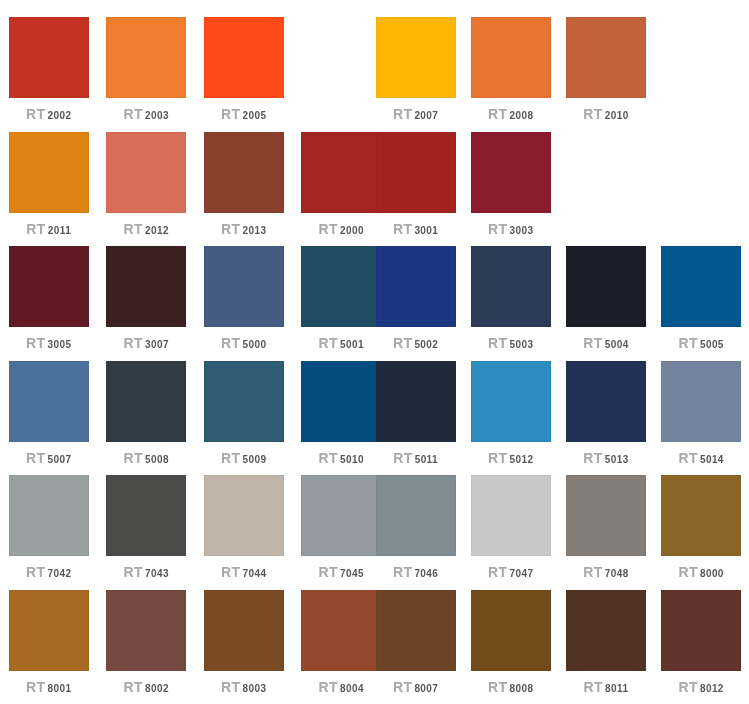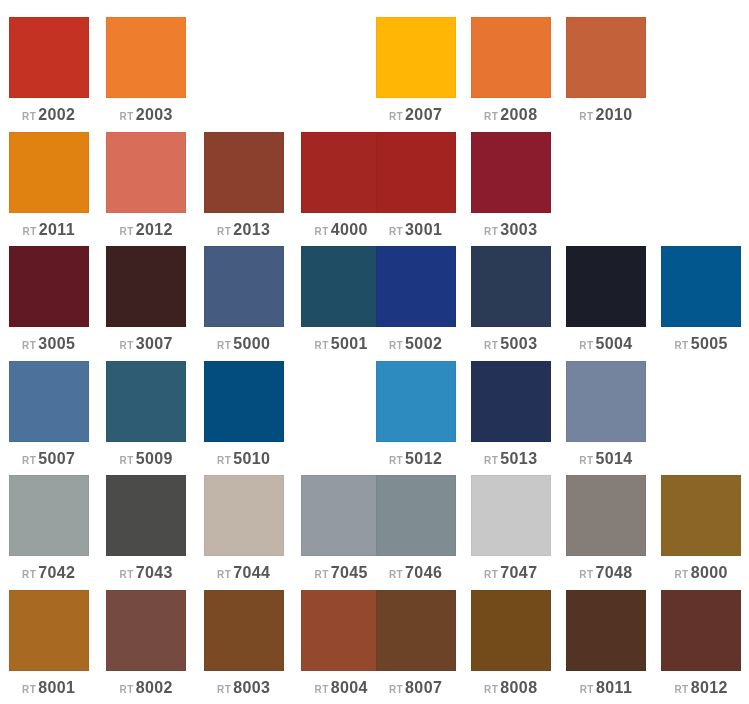--- a/index.html
+++ b/index.html
@@ -64,45 +64,49 @@
     margin-top: 10px;
     font-size: 10.5px;
     letter-spacing: 0.45px;
     white-space: nowrap;
     line-height: 13px;
     text-align: center;
   }
   .label .pfx {
     color: #a9a9a9;
     font-weight: 700;
-    font-size: 10px;
+    font-size: 14px;
     letter-spacing: 0.4px;
   }
   .label .num {
     color: #575757;
     font-weight: 700;
-    font-size: 16px;
+    font-size: 10px;
     letter-spacing: 0.4px;
     margin-left: 2px;
   }
 </style>
 </head>
 <body>
 
 <div id="chart">
     <div class="swatch-row">
       <div class="group group-left">
         <div class="cell">
           <span class="chip" style="background-color: rgb(195, 50, 34);"></span>
           <div class="label"><span class="pfx">RT</span><span class="num">2002</span></div>
         </div>
         <div class="cell">
           <span class="chip" style="background-color: rgb(238, 125, 46);"></span>
           <div class="label"><span class="pfx">RT</span><span class="num">2003</span></div>
         </div>
+        <div class="cell">
+          <span class="chip" style="background-color: rgb(253, 74, 22);"></span>
+          <div class="label"><span class="pfx">RT</span><span class="num">2005</span></div>
+        </div>
       </div>
       <div class="gutter"></div>
       <div class="group group-right">
         <div class="cell">
           <span class="chip" style="background-color: rgb(255, 182, 5);"></span>
           <div class="label"><span class="pfx">RT</span><span class="num">2007</span></div>
         </div>
         <div class="cell">
           <span class="chip" style="background-color: rgb(232, 116, 50);"></span>
           <div class="label"><span class="pfx">RT</span><span class="num">2008</span></div>
@@ -122,21 +126,21 @@
         <div class="cell">
           <span class="chip" style="background-color: rgb(216, 110, 89);"></span>
           <div class="label"><span class="pfx">RT</span><span class="num">2012</span></div>
         </div>
         <div class="cell">
           <span class="chip" style="background-color: rgb(138, 64, 44);"></span>
           <div class="label"><span class="pfx">RT</span><span class="num">2013</span></div>
         </div>
         <div class="cell">
           <span class="chip" style="background-color: rgb(163, 38, 34);"></span>
-          <div class="label"><span class="pfx">RT</span><span class="num">4000</span></div>
+          <div class="label"><span class="pfx">RT</span><span class="num">2000</span></div>
         </div>
       </div>
       <div class="gutter"></div>
       <div class="group group-right">
         <div class="cell">
           <span class="chip" style="background-color: rgb(163, 35, 33);"></span>
           <div class="label"><span class="pfx">RT</span><span class="num">3001</span></div>
         </div>
         <div class="cell">
           <span class="chip" style="background-color: rgb(138, 28, 45);"></span>
@@ -183,31 +187,39 @@
         </div>
       </div>
     </div>
     <div class="swatch-row">
       <div class="group group-left">
         <div class="cell">
           <span class="chip" style="background-color: rgb(76, 113, 154);"></span>
           <div class="label"><span class="pfx">RT</span><span class="num">5007</span></div>
         </div>
         <div class="cell">
+          <span class="chip" style="background-color: rgb(49, 59, 67);"></span>
+          <div class="label"><span class="pfx">RT</span><span class="num">5008</span></div>
+        </div>
+        <div class="cell">
           <span class="chip" style="background-color: rgb(46, 92, 115);"></span>
           <div class="label"><span class="pfx">RT</span><span class="num">5009</span></div>
         </div>
         <div class="cell">
           <span class="chip" style="background-color: rgb(2, 77, 126);"></span>
           <div class="label"><span class="pfx">RT</span><span class="num">5010</span></div>
         </div>
       </div>
       <div class="gutter"></div>
       <div class="group group-right">
         <div class="cell">
+          <span class="chip" style="background-color: rgb(31, 42, 60);"></span>
+          <div class="label"><span class="pfx">RT</span><span class="num">5011</span></div>
+        </div>
+        <div class="cell">
           <span class="chip" style="background-color: rgb(46, 139, 192);"></span>
           <div class="label"><span class="pfx">RT</span><span class="num">5012</span></div>
         </div>
         <div class="cell">
           <span class="chip" style="background-color: rgb(35, 49, 86);"></span>
           <div class="label"><span class="pfx">RT</span><span class="num">5013</span></div>
         </div>
         <div class="cell">
           <span class="chip" style="background-color: rgb(116, 132, 159);"></span>
           <div class="label"><span class="pfx">RT</span><span class="num">5014</span></div>

